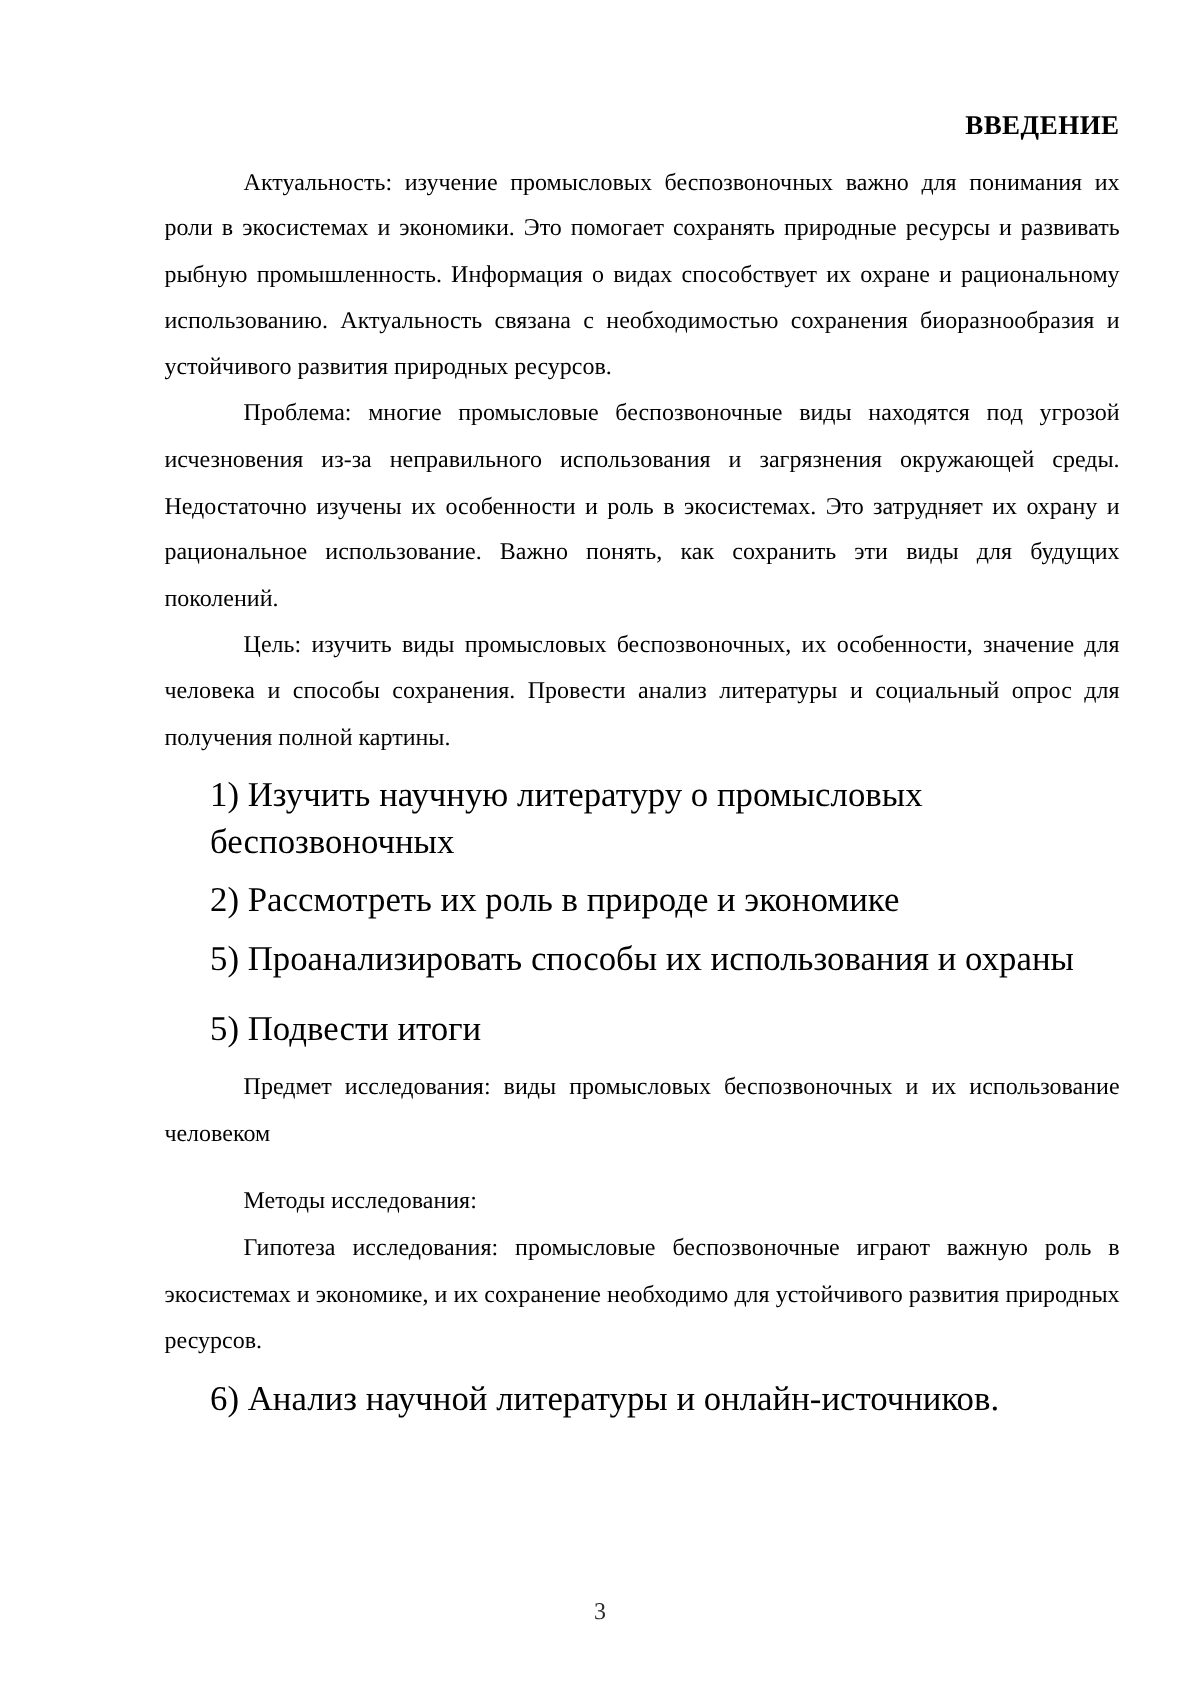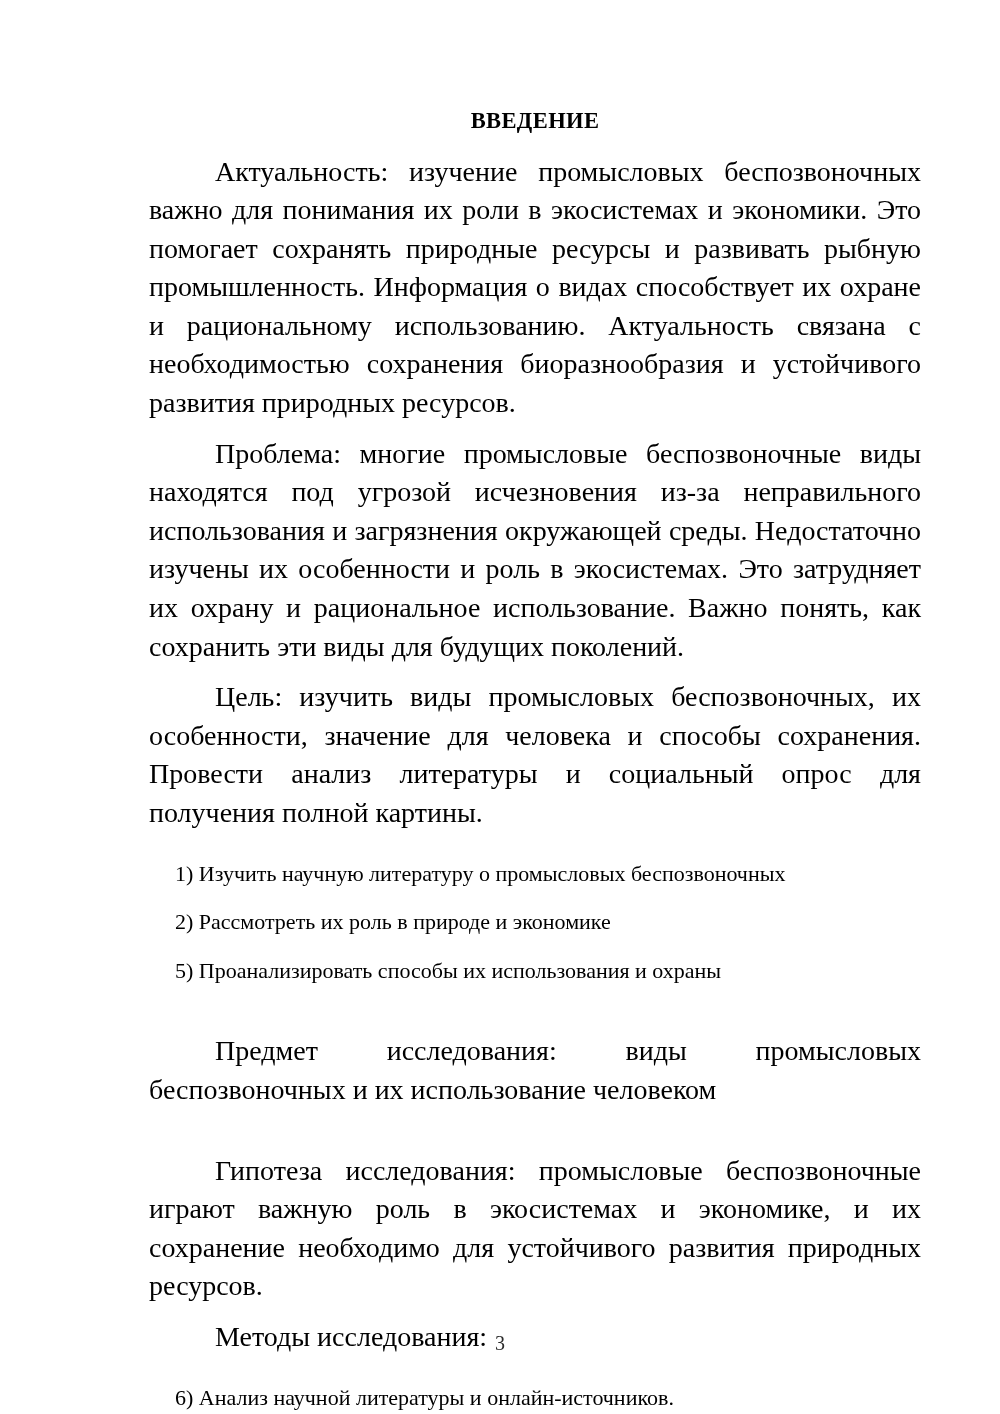--- a/index.html
+++ b/index.html
@@ -21,41 +21,41 @@
     overflow: hidden;
     box-sizing: border-box;
   }
   .content {
     position: absolute;
     left: 137px;
     top: 86px;
     width: 796px;
   }
   .doc-title {
-    text-align: center;
+    text-align: right;
     font-weight: bold;
     font-size: 22.5px;
     letter-spacing: 0.4px;
     line-height: 38.5px;
-    margin: 16px 0 8px 0;
+    margin: 0 0 8px 0;
     padding: 0;
   }
   .para {
     text-align: justify;
     text-justify: inter-word;
-    font-size: 28px;
+    font-size: 20px;
     line-height: 38.6px;
-    margin: 12px;
+    margin: 0;
     padding: 0;
     text-indent: 66px;
     hyphens: none;
   }
   .list-item {
     text-align: left;
-    font-size: 22px;
+    font-size: 29px;
     line-height: 38.6px;
     margin: 0;
     padding: 0;
     text-indent: 0;
     margin-left: 38px;
   }
   .spacer-sm { height: 9px; }
   .spacer-list { height: 10px; }
   .page-number {
     position: absolute;
@@ -90,33 +90,34 @@
     <div class="spacer-list"></div>
 
     <p class="list-item">2) Рассмотреть их роль в природе и экономике</p>
     <div class="spacer-list"></div>
 
     <p class="list-item">5) Проанализировать способы их использования и охраны</p>
     <div class="spacer-list"></div>
 
     <div class="spacer-list"></div>
 
+    <p class="list-item">5) Подвести итоги</p>
 
     <div class="spacer-list"></div>
 
     <p class="para">Предмет исследования: виды промысловых беспозвоночных и их использование человеком</p>
 
     <div class="spacer-sm"></div>
 
 
     <div class="spacer-sm"></div>
 
+    <p class="para">Методы исследования:</p>
+
     <p class="para">Гипотеза исследования: промысловые беспозвоночные играют важную роль в экосистемах и экономике, и их сохранение необходимо для устойчивого развития природных ресурсов.</p>
-
-    <p class="para">Методы исследования:</p>
 
     <div class="spacer-list"></div>
 
     <p class="list-item">6) Анализ научной литературы и онлайн-источников.</p>
 
   </div>
 
   <div class="page-number">3</div>
 
 </div>

